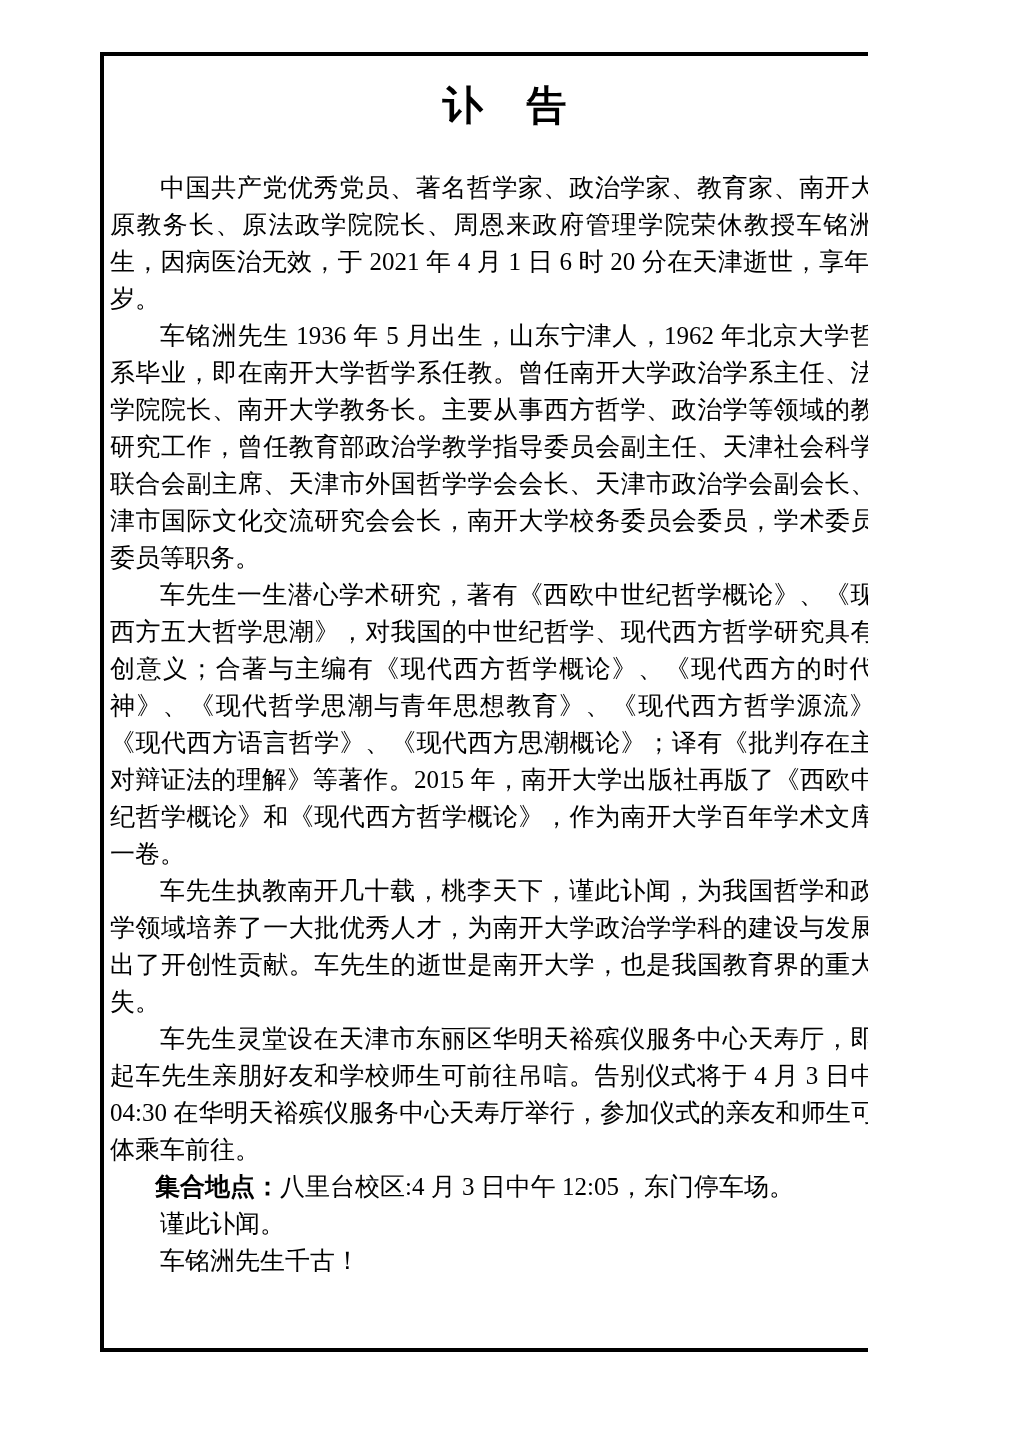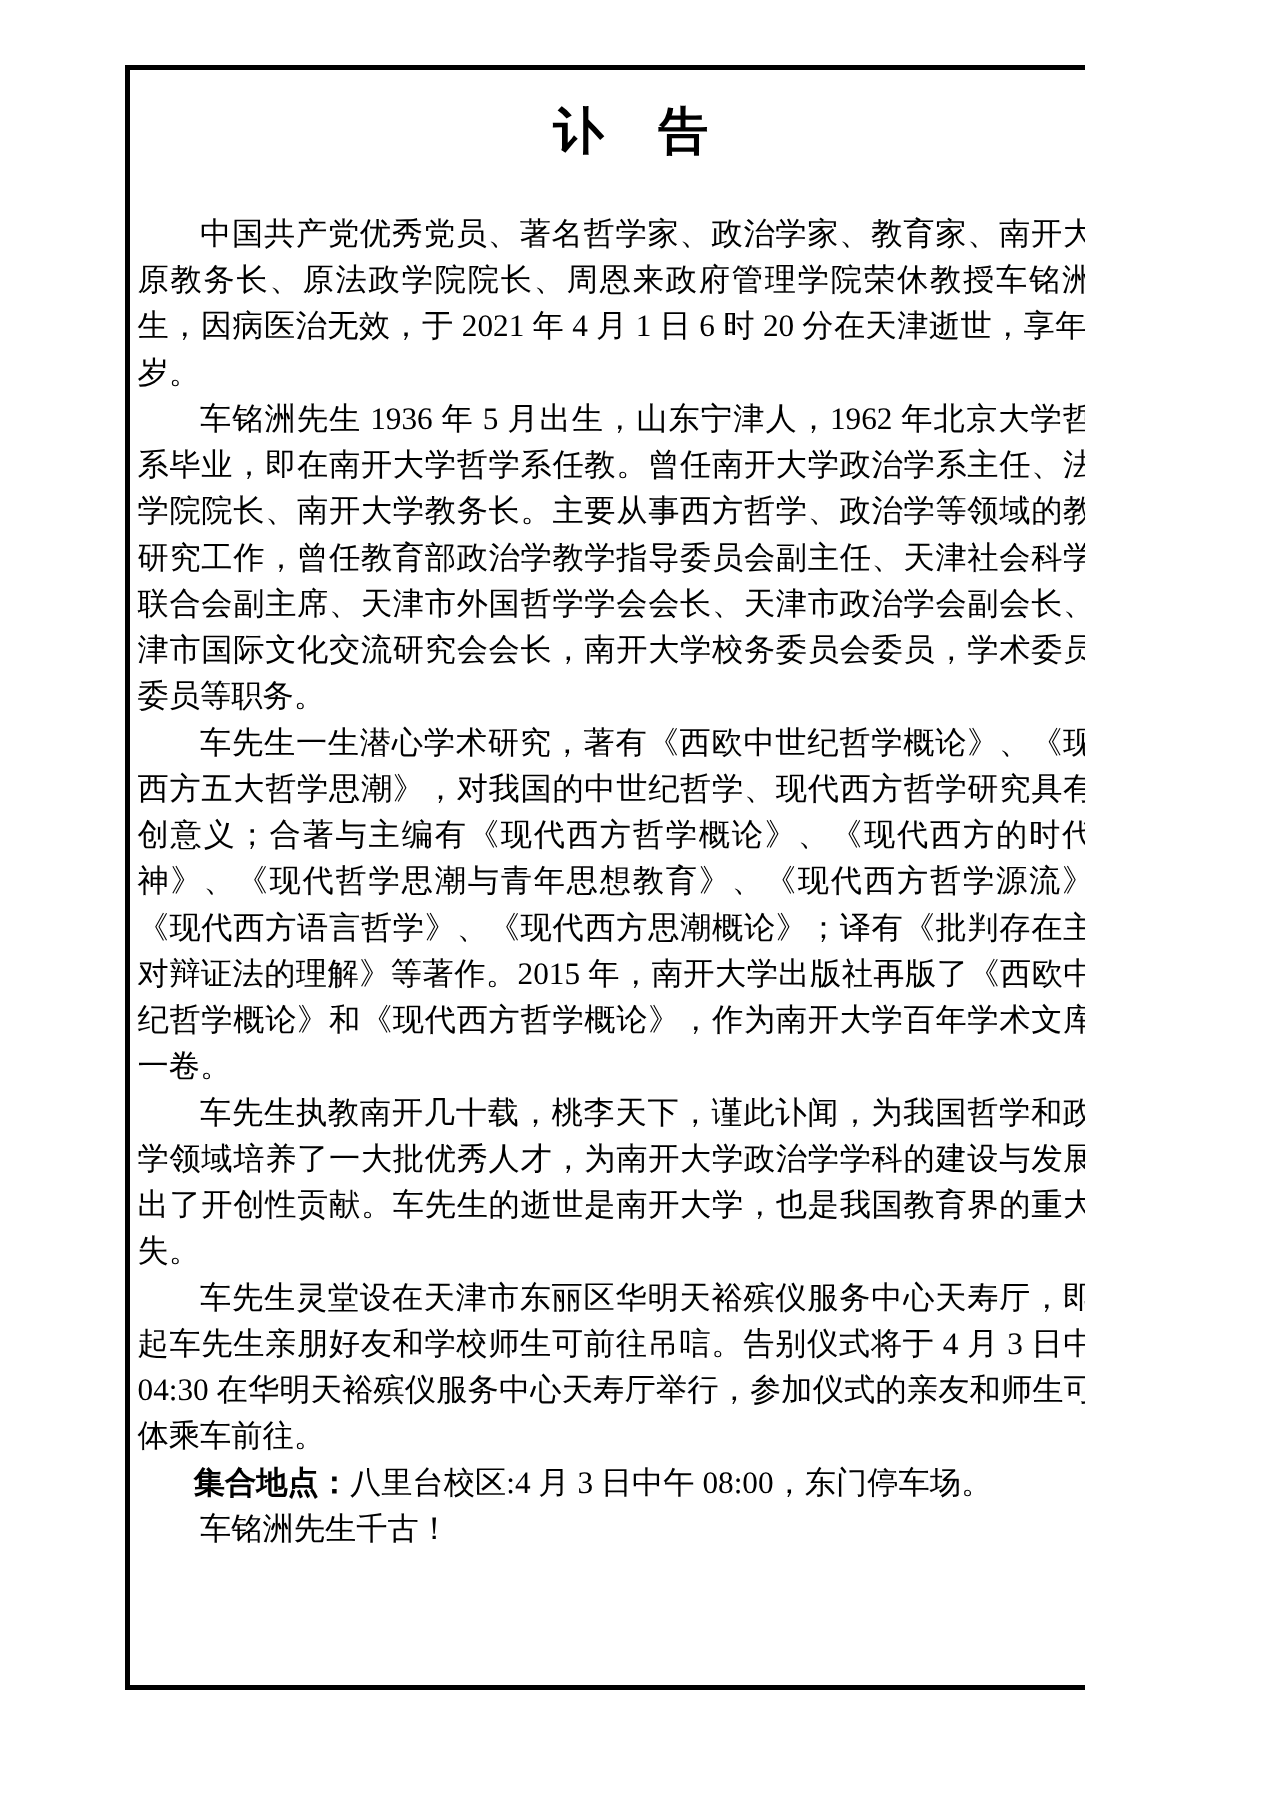--- a/index.html
+++ b/index.html
@@ -65,19 +65,20 @@
 
     <h1 class="title">讣　告</h1>
 
     <p class="para">中国共产党优秀党员、著名哲学家、政治学家、教育家、南开大学原教务长、原法政学院院长、周恩来政府管理学院荣休教授车铭洲先生，因病医治无效，于 2021 年 4 月 1 日 6 时 20 分在天津逝世，享年 85 岁。</p>
     <p class="para">车铭洲先生 1936 年 5 月出生，山东宁津人，1962 年北京大学哲学系毕业，即在南开大学哲学系任教。曾任南开大学政治学系主任、法政学院院长、南开大学教务长。主要从事西方哲学、政治学等领域的教学研究工作，曾任教育部政治学教学指导委员会副主任、天津社会科学界联合会副主席、天津市外国哲学学会会长、天津市政治学会副会长、天津市国际文化交流研究会会长，南开大学校务委员会委员，学术委员会委员等职务。</p>
     <p class="para">车先生一生潜心学术研究，著有《西欧中世纪哲学概论》、《现代西方五大哲学思潮》，对我国的中世纪哲学、现代西方哲学研究具有开创意义；合著与主编有《现代西方哲学概论》、《现代西方的时代精神》、《现代哲学思潮与青年思想教育》、《现代西方哲学源流》、《现代西方语言哲学》、《现代西方思潮概论》；译有《批判存在主义对辩证法的理解》等著作。2015 年，南开大学出版社再版了《西欧中世纪哲学概论》和《现代西方哲学概论》，作为南开大学百年学术文库的一卷。</p>
     <p class="para">车先生执教南开几十载，桃李天下，谨此讣闻，为我国哲学和政治学领域培养了一大批优秀人才，为南开大学政治学学科的建设与发展做出了开创性贡献。车先生的逝世是南开大学，也是我国教育界的重大损失。</p>
     <p class="para">车先生灵堂设在天津市东丽区华明天裕殡仪服务中心天寿厅，即日起车先生亲朋好友和学校师生可前往吊唁。告别仪式将于 4 月 3 日中午 04:30 在华明天裕殡仪服务中心天寿厅举行，参加仪式的亲友和师生可集体乘车前往。</p>
 
     <div class="assembly-line1">
-      <span class="assembly-label">集合地点：</span><span>八里台校区:4 月 3 日中午 08:00，东门停车场。</span>
+      <span class="assembly-label">集合地点：</span><span>八里台校区:4 月 3 日中午 12:05，东门停车场。</span>
     </div>
 
+    <p class="para short">谨此讣闻。</p>
     <p class="para short">车铭洲先生千古！</p>
 
   </div>
 </div>
 
 </body></html>

